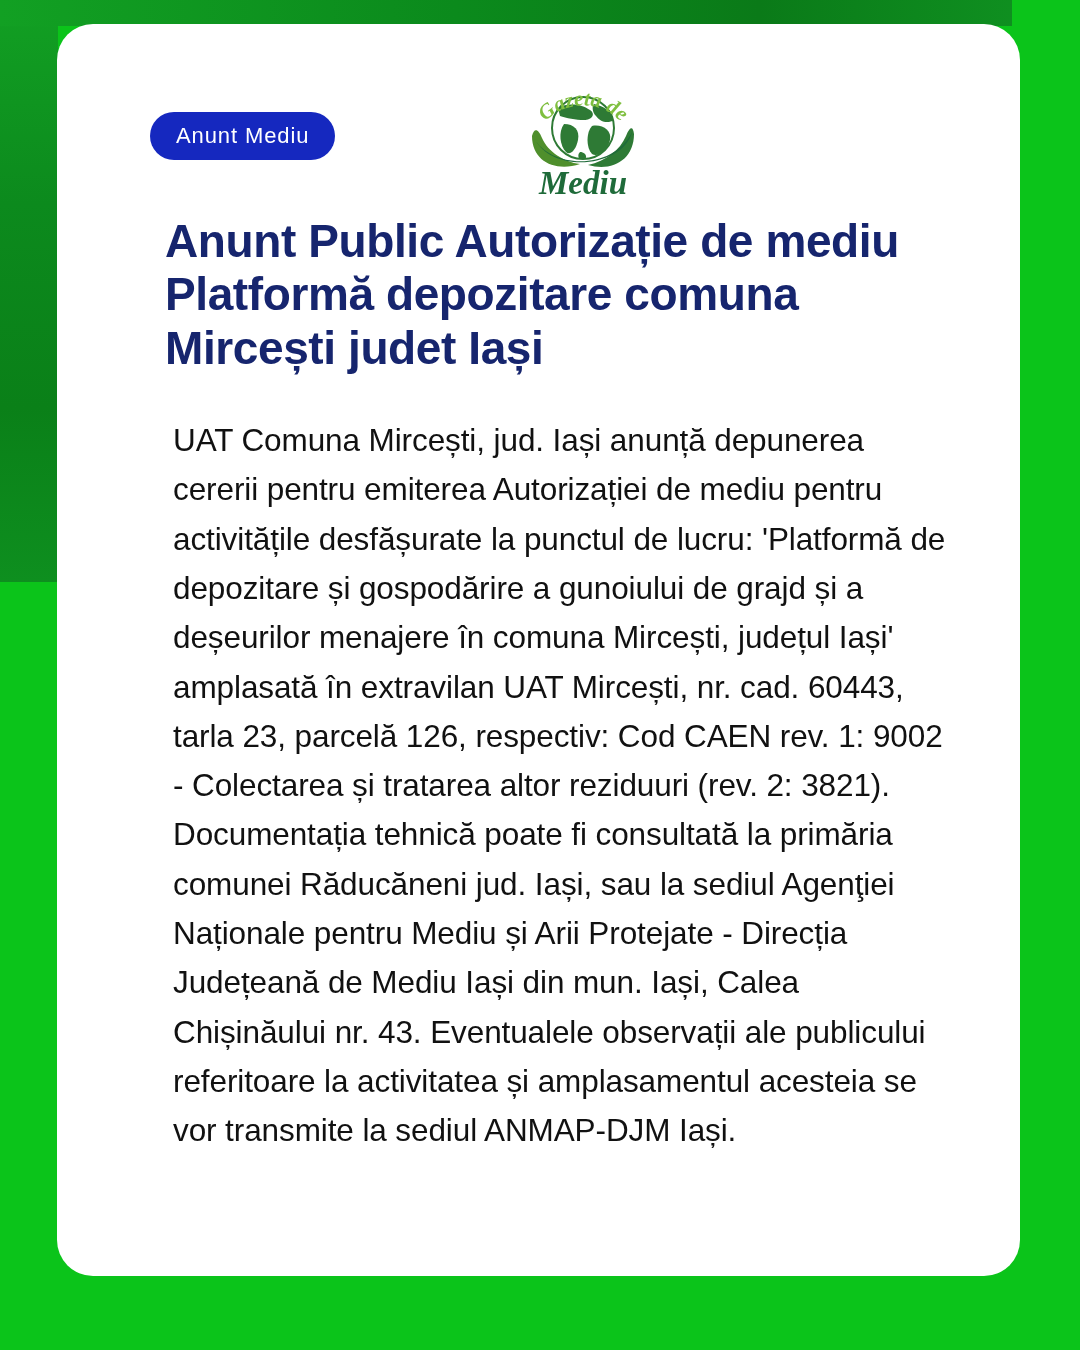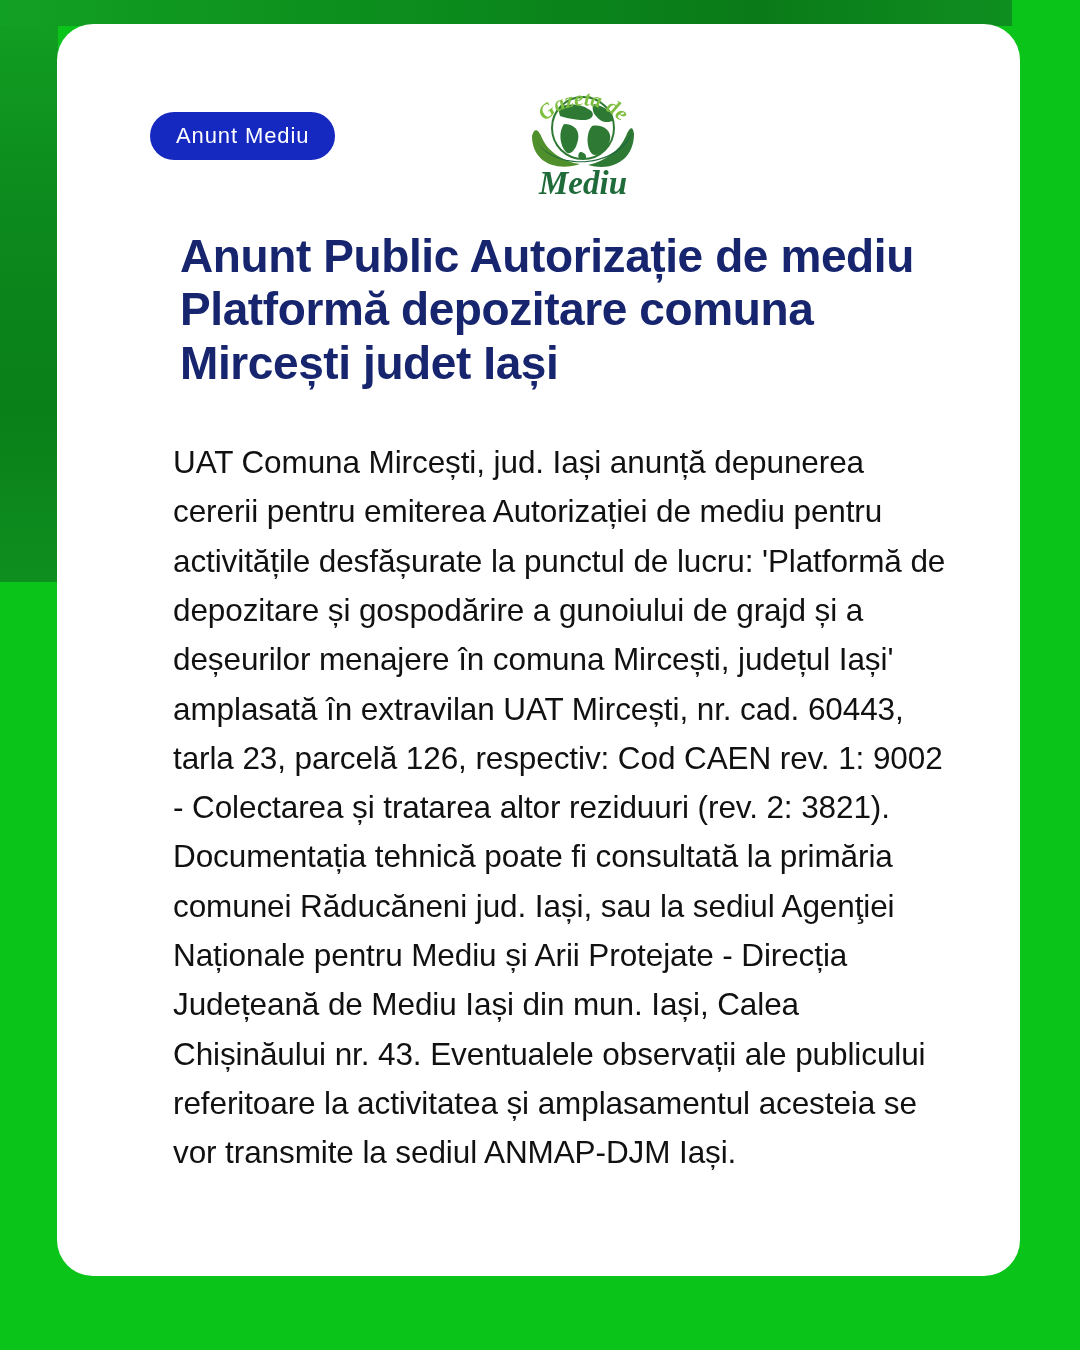--- a/index.html
+++ b/index.html
@@ -78,21 +78,21 @@
   #brand-logo {
     position: absolute;
     left: 409px;
     top: 9px;
     width: 126px;
     height: 134px;
   }
 
   
   #headline {
-    margin: 15px;
+    margin: 0;
     padding: 18px 0 0 54px;
     color: #16256e;
     font-size: 46px;
     line-height: 1.16;
     font-weight: 800;
     letter-spacing: -0.4px;
     font-family: "Liberation Sans", sans-serif;
     max-width: 830px;
   }
 

